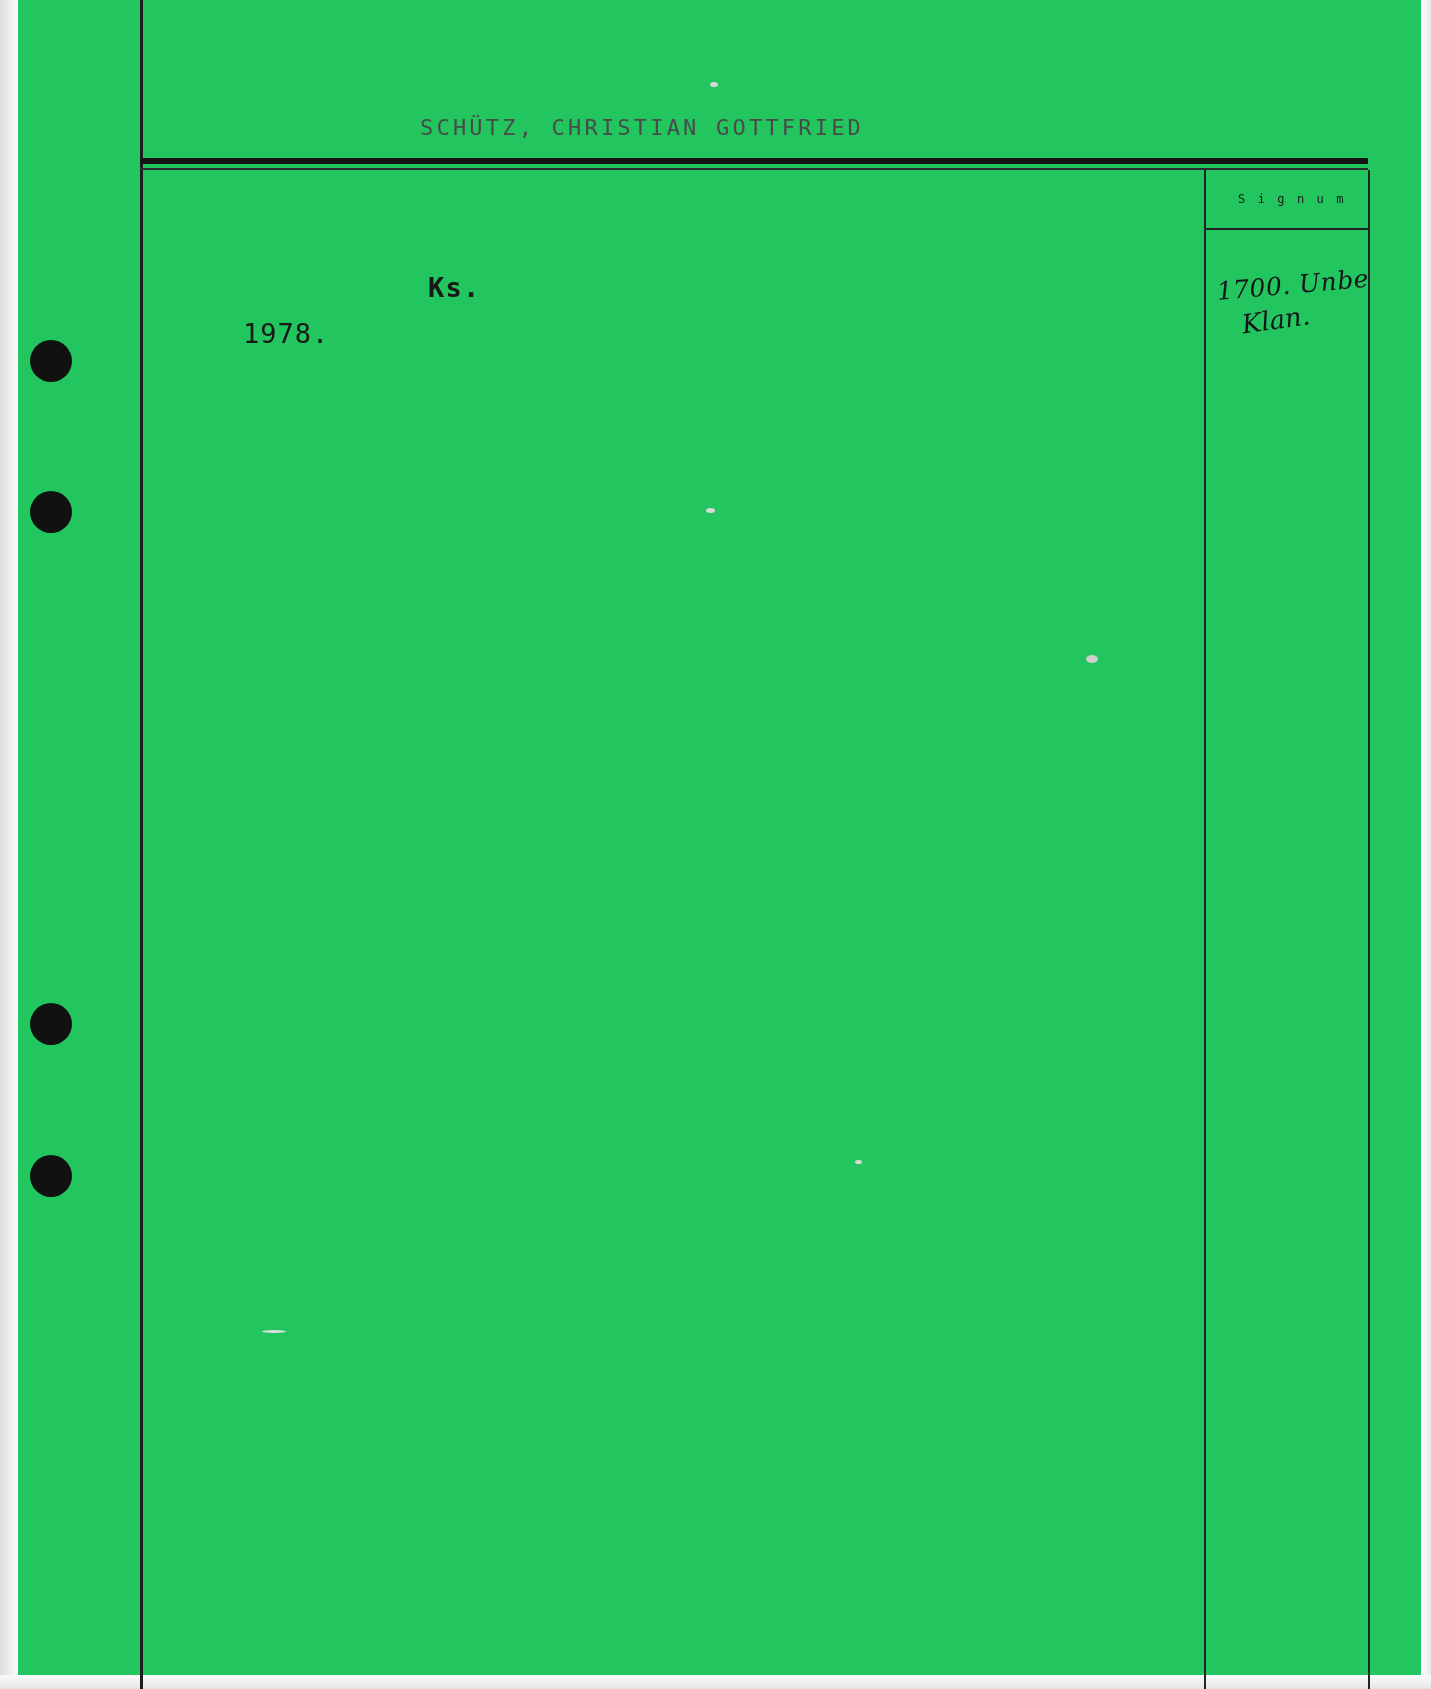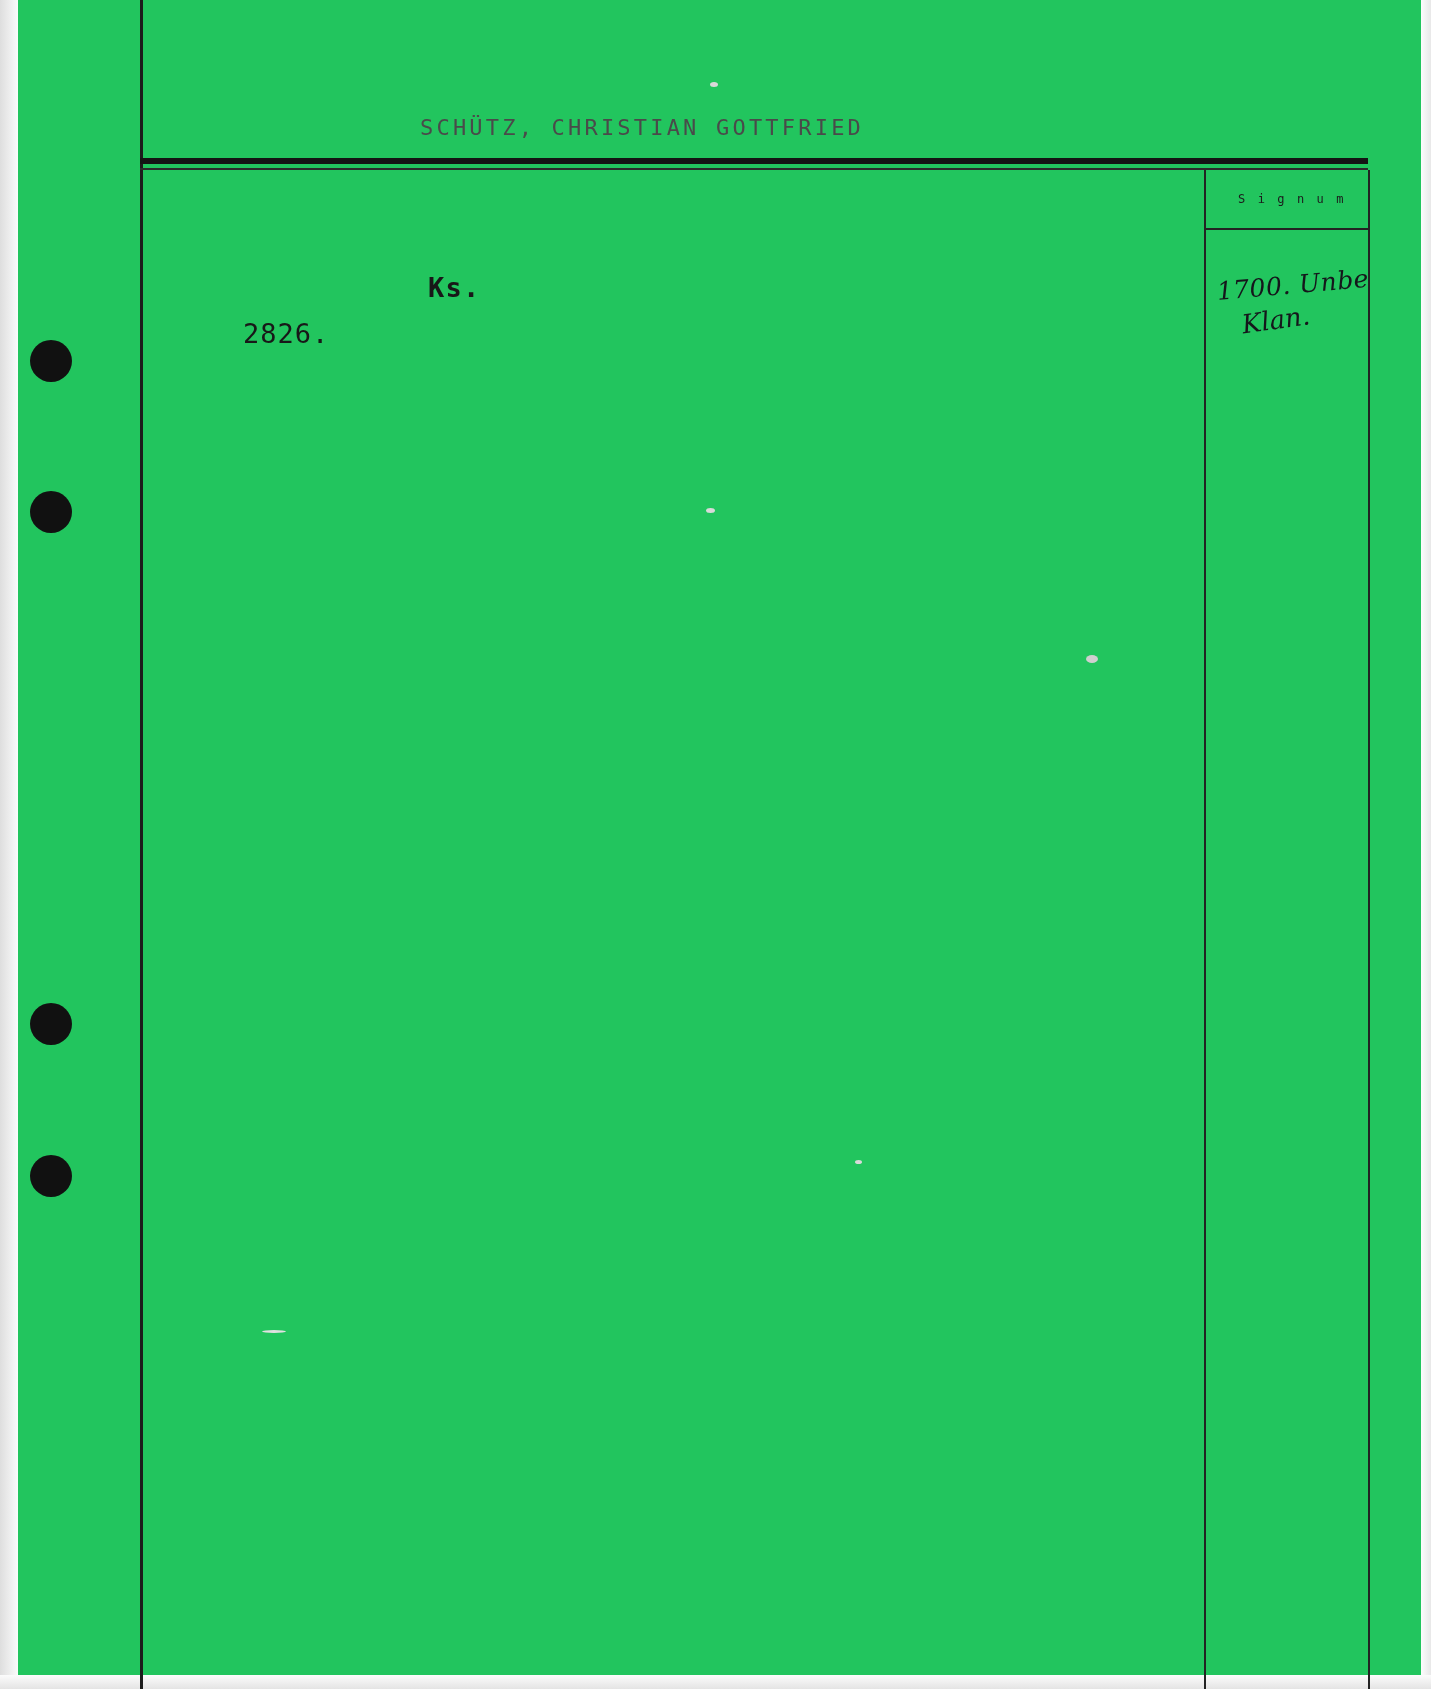--- a/index.html
+++ b/index.html
@@ -216,21 +216,21 @@
   <div id="form-top-rule"></div>
   <div id="form-top-rule2"></div>
   <div id="signum-col-rule"></div>
   <div id="signum-right-rule"></div>
   <div id="signum-header-rule"></div>
 
   <div id="signum-label">S i g n u m</div>
 
   <div id="entry">
     <span class="shelfmark">Ks.</span>
-    <span class="line">2826.</span>
+    <span class="line">1978.</span>
   </div>
 
   <div id="signum-handwriting">
     <span class="hw1">1700. Unbe</span>
     <span class="hw2">Klan.</span>
   </div>
 
   <div class="speck s1"></div>
   <div class="speck s2"></div>
   <div class="speck s3"></div>

